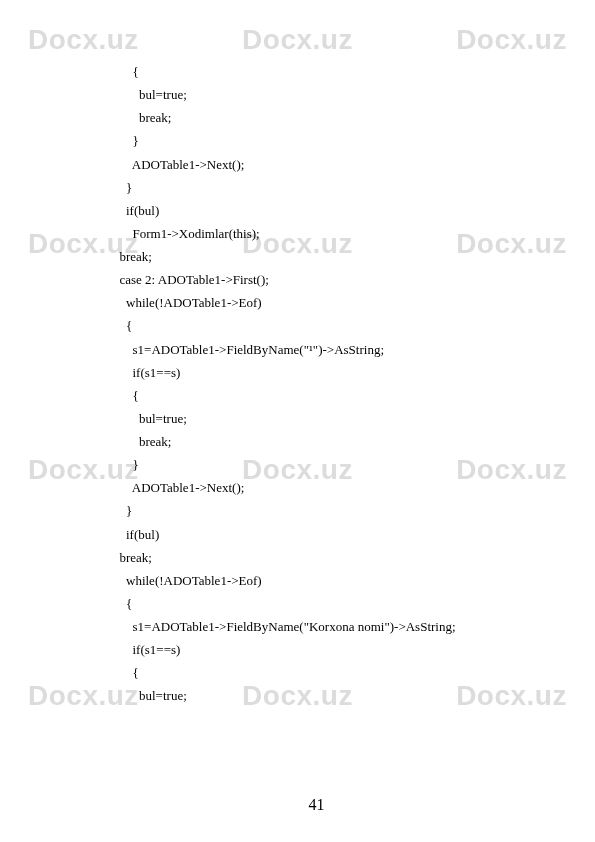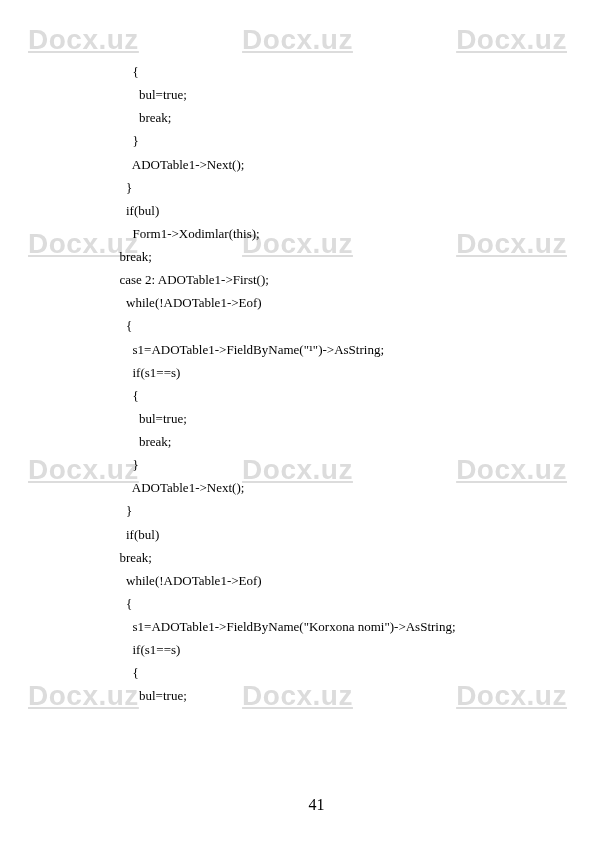--- a/index.html
+++ b/index.html
@@ -27,21 +27,20 @@
       pointer-events: none;
       z-index: 0;
     }
     .watermark {
       font-family: Arial, Helvetica, sans-serif;
       font-size: 28px;
       font-weight: bold;
       color: #dcdcdc;
       letter-spacing: 0.5px;
       white-space: nowrap;
-      text-decoration: underline;
     }
     .wm-row-1 { top: 24px; }
     .wm-row-2 { top: 228px; }
     .wm-row-3 { top: 454px; }
     .wm-row-4 { top: 680px; }
     .content {
       position: relative;
       z-index: 1;
       padding: 60px 60px 20px 100px;
     }

